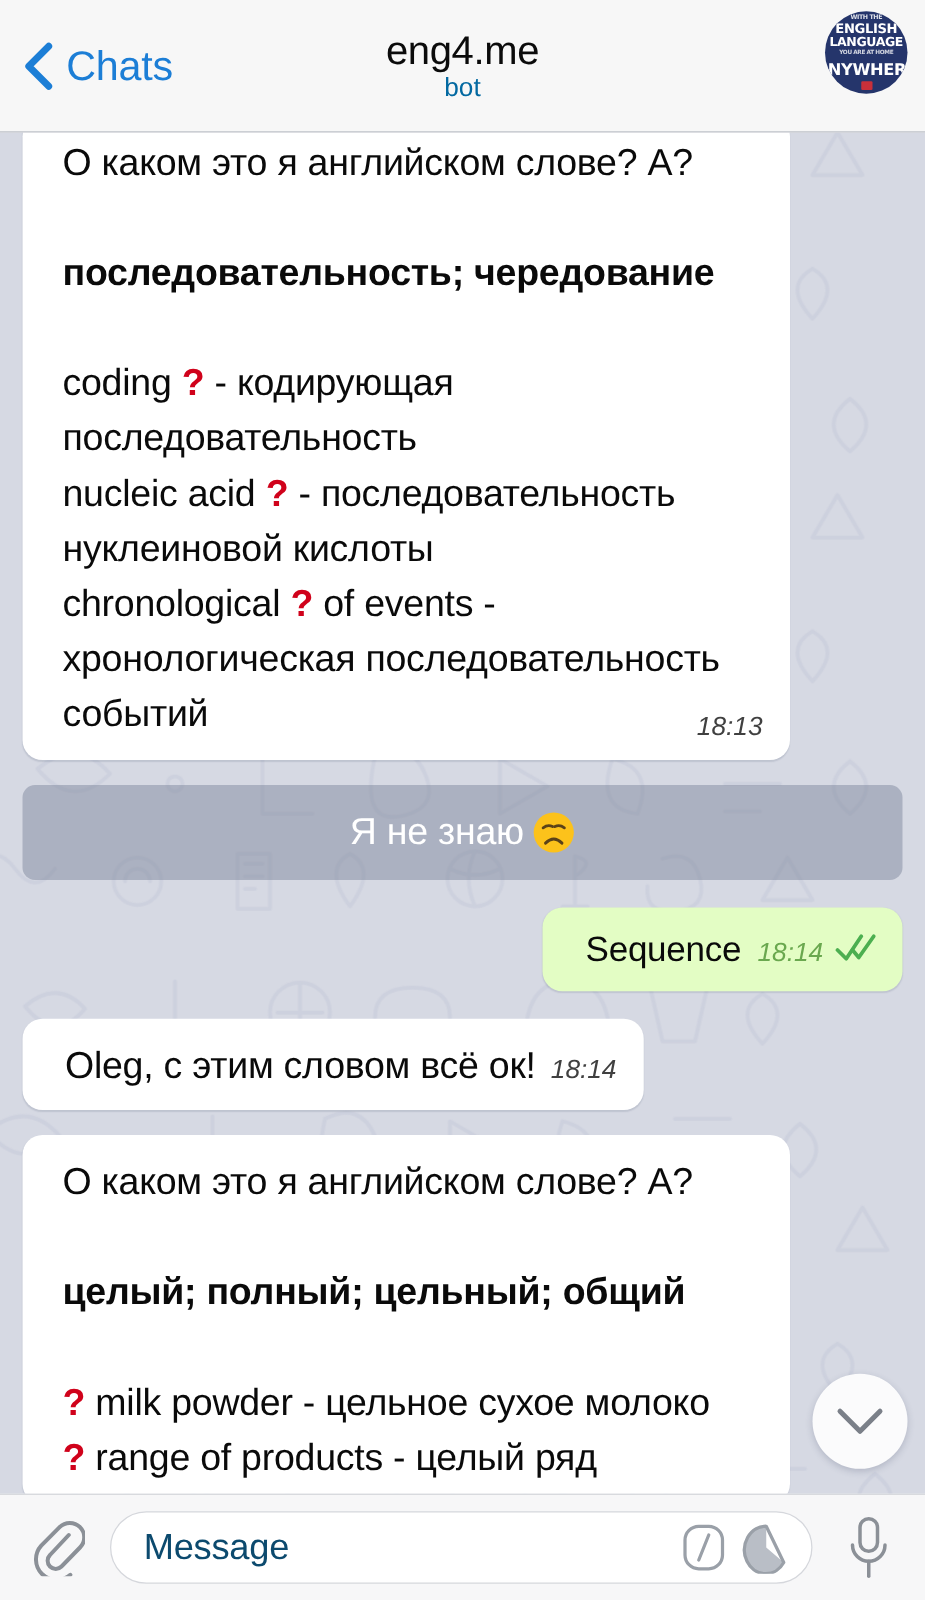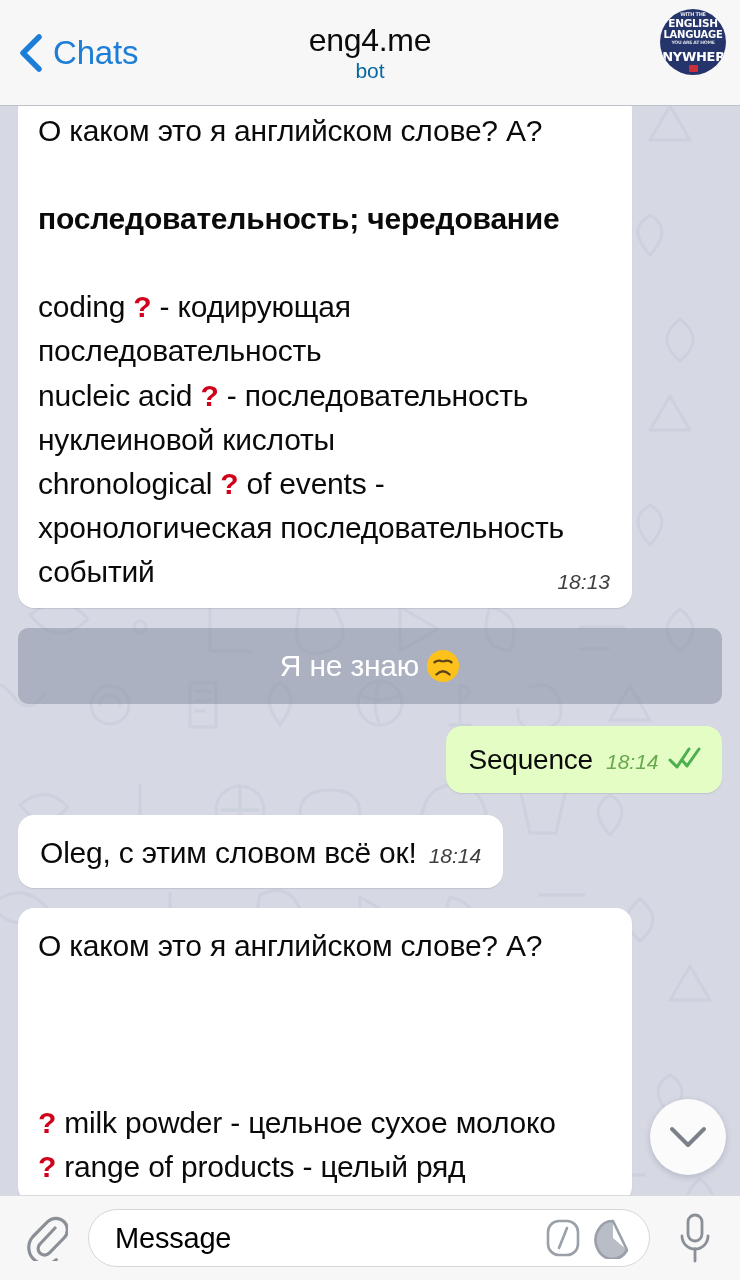--- a/index.html
+++ b/index.html
@@ -78,20 +78,21 @@
     box-shadow:0 1px 1px rgba(60,70,100,.14);
     max-width:632px;
   }
   .bubble.in  { background:#ffffff; }
   .bubble.out { background:#e3fdc4; }
 
   .msg-text {
     font-size:30px; line-height:1.47; color:#0a0a0a;
     white-space:pre-wrap; word-wrap:break-word;
     letter-spacing:-0.2px;
+    margin-left:12px;
   }
   .msg-text b { font-weight:700;text-align:center; }
   .q { color:#d0021b; font-weight:700; font-size:30px; }
 
   .time {
     font-size:21px; color:#404040; font-style:italic;
     letter-spacing:0px;
   }
   .bubble.out .time { color:#6aa84f; }
 
@@ -146,21 +147,21 @@
   }
   .clip-btn { margin-left:20px; width:52px; height:52px;
               display:flex; align-items:center; justify-content:center;
               cursor:pointer; flex:0 0 auto; }
   .field {
     flex:1; height:58px; margin:0 14px 0 16px;
     background:#ffffff; border:1px solid #d5d7dc;
     border-radius:30px;
     display:flex; align-items:center; padding:0 14px 0 26px;
   }
-  .placeholder { flex:1; font-size:29px; color:#000000; letter-spacing:-0.2px; }
+  .placeholder { flex:1; font-size:29px; color:#0c4a6e; letter-spacing:-0.2px; }
   .field-icon { width:44px; height:44px; display:flex; align-items:center;
                 justify-content:center; cursor:pointer; margin-left:6px; }
   .mic-btn { width:62px; height:62px; margin-right:14px;
              display:flex; align-items:center; justify-content:center;
              cursor:pointer; flex:0 0 auto; }
 </style>
 </head>
 <body>
 
 <div id="app">
@@ -268,21 +269,21 @@
 
       <div class="row in" style="margin-top:22px;">
         <div class="bubble in b-small">
           <span class="msg-text">Oleg, с этим словом всё ок!</span>
           <span class="time">18:14</span>
         </div>
       </div>
 
       <div class="row in" style="margin-top:20px;">
         <div class="bubble in b-last">
-          <div class="msg-text"><span>О каком это я английском слове? А?</span><br><br><br><br><span class="q">?</span><span> milk powder - цельное сухое молоко</span><br><span class="q">?</span><span> range of products - целый ряд</span></div>
+          <div class="msg-text"><span>О каком это я английском слове? А?</span><br><br><b>целый; полный; цельный; общий</b><br><br><span class="q">?</span><span> milk powder - цельное сухое молоко</span><br><span class="q">?</span><span> range of products - целый ряд</span></div>
         </div>
       </div>
 
     </div>
 
     <div class="fab">
       <svg width="40" height="26" viewBox="0 0 40 26">
         <polyline points="4,5 20,21 36,5" fill="none" stroke="#7b8089" stroke-width="4" stroke-linecap="round" stroke-linejoin="round"></polyline>
       </svg>
     </div>

